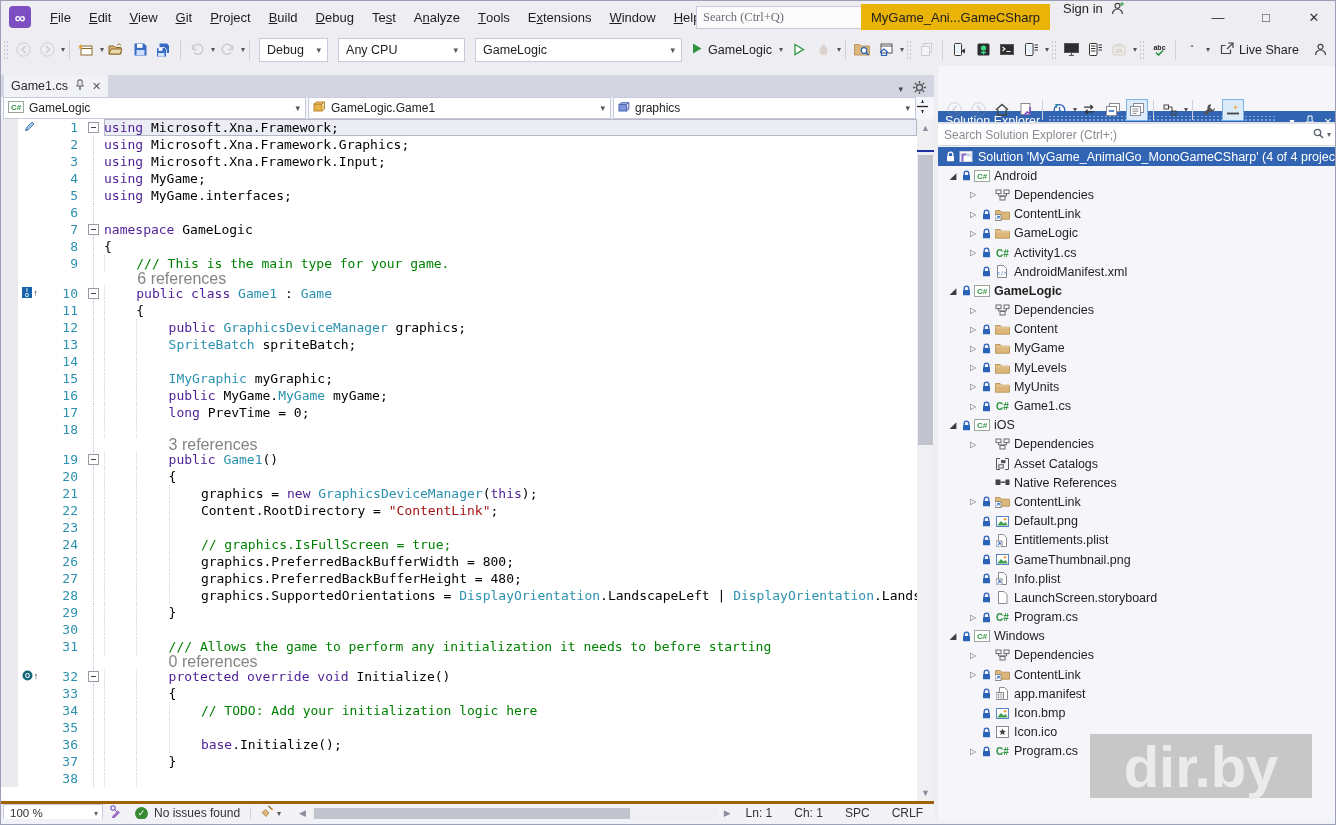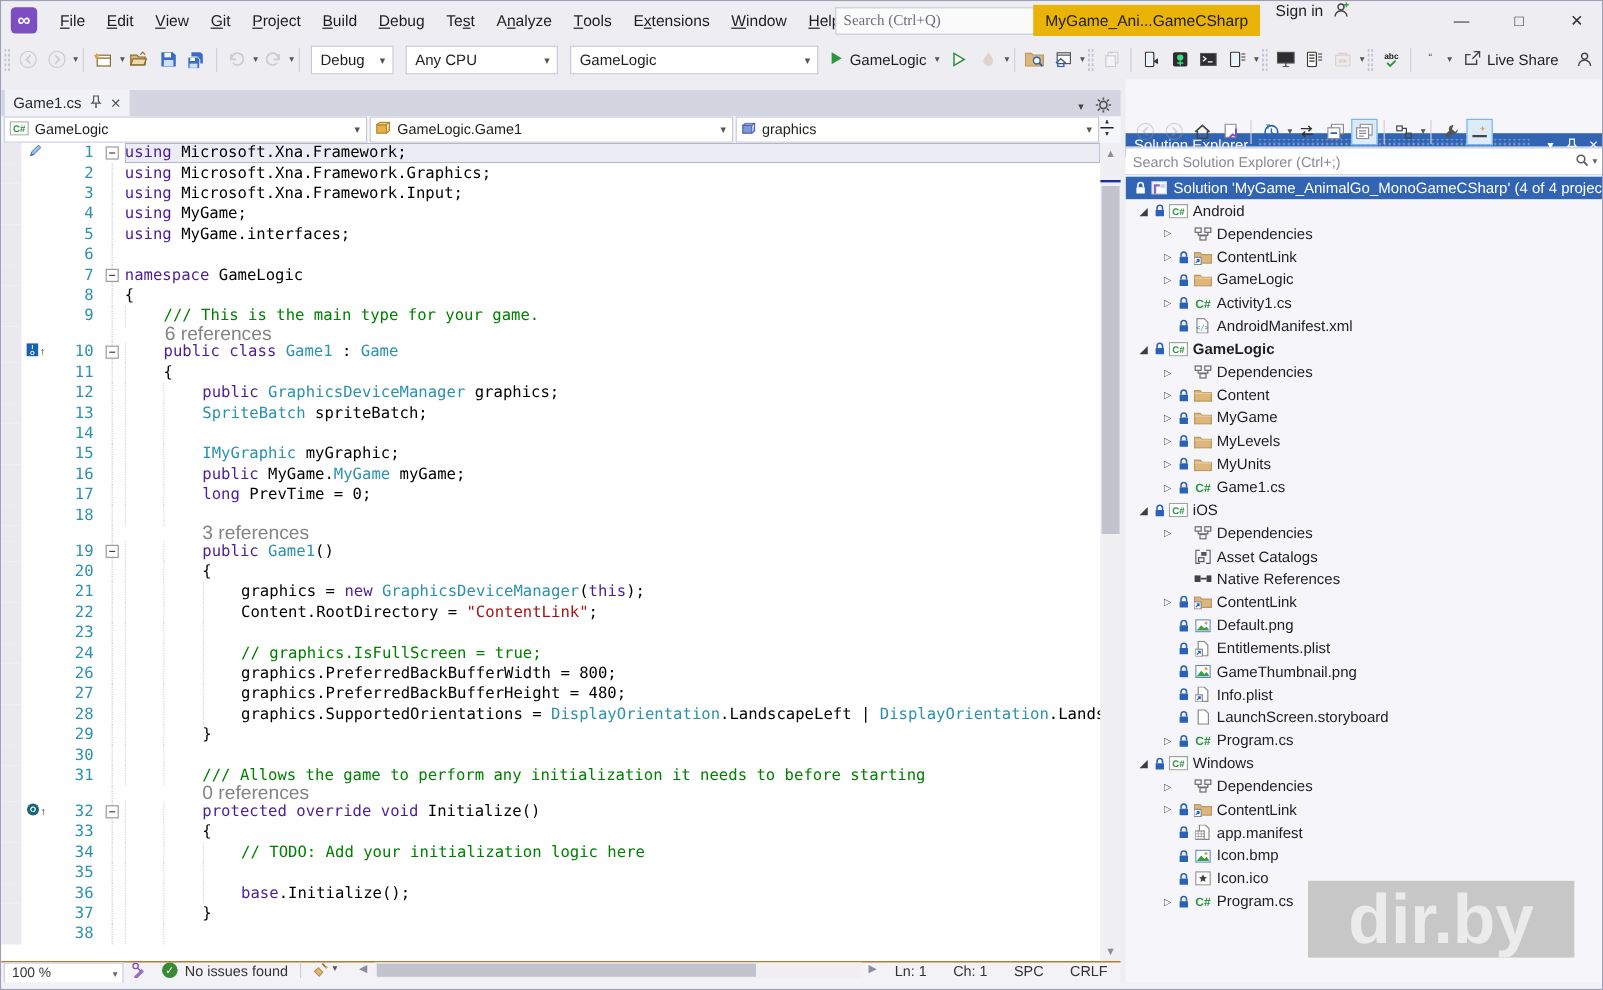--- a/index.html
+++ b/index.html
@@ -63,22 +63,22 @@
   .tk-k{color:#4c1d95}.tk-t{color:#2b91af}.tk-s{color:#a31515}.tk-c{color:#008000}.tk-p{color:#000}
   .lens{font-family:"Liberation Sans",sans-serif;font-size:16px;color:#848484;}
   .marr{font-size:9px;color:#222;font-family:"Liberation Sans",sans-serif;}
   
   .vscroll{position:absolute;left:916px;top:53px;width:17px;height:682px;background:#f0f0f3;}
   .vs-arrow{height:17px;display:flex;align-items:center;justify-content:center;color:#8b8e9c;font-size:9px;}
   .vs-mark{position:absolute;left:0;top:31px;width:17px;height:2px;background:#1c2ea0;}
   .vs-thumb{position:absolute;left:1px;top:36px;width:15px;height:290px;background:#c2c4cd;}
   .vs-down{position:absolute;bottom:0;left:0;width:17px;}
   
-  .statstrip{position:absolute;left:0;top:735px;width:933px;height:18px;background:#f3f3f7;border-top:1px solid #a16207;
-             display:flex;font-size:12px;color:#333;}
+  .statstrip{position:absolute;left:0;top:735px;width:933px;height:18px;background:#f3f3f7;border-top:3px solid #a16207;
+             display:flex;align-items:center;font-size:12px;color:#333;}
   .zoombox{width:92px;height:16px;background:#fff;border:1px solid #c8cadb;margin-left:2px;display:flex;align-items:center;padding-left:6px;font-size:11.5px;}
   .zoombox .car{margin-left:auto;font-size:8px;color:#666;padding-right:4px;}
   .okbadge{width:13px;height:13px;border-radius:50%;background:#388a34;color:#fff;font-size:9px;display:flex;align-items:center;justify-content:center;margin:0 6px 0 14px;}
   .ss-sep{width:1px;height:13px;background:#cfd0dc;margin:0 10px;}
   .hs-arrow{color:#8b8e9c;font-size:9px;padding:0 4px;}
   .hs-track{flex:1;height:13px;background:#f0f0f3;position:relative;margin:0 2px;}
   .hs-thumb{position:absolute;left:2px;top:1px;height:11px;width:78%;background:#c2c4cd;}
   .ss-right{display:flex;gap:0;}
   .ss-cell{padding:0 11px;}
   

